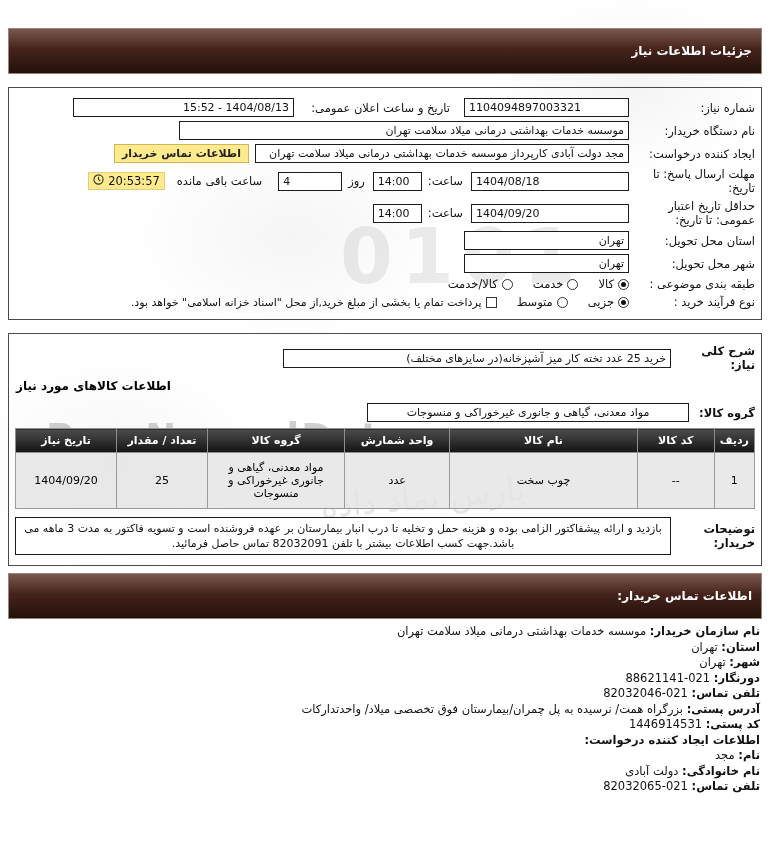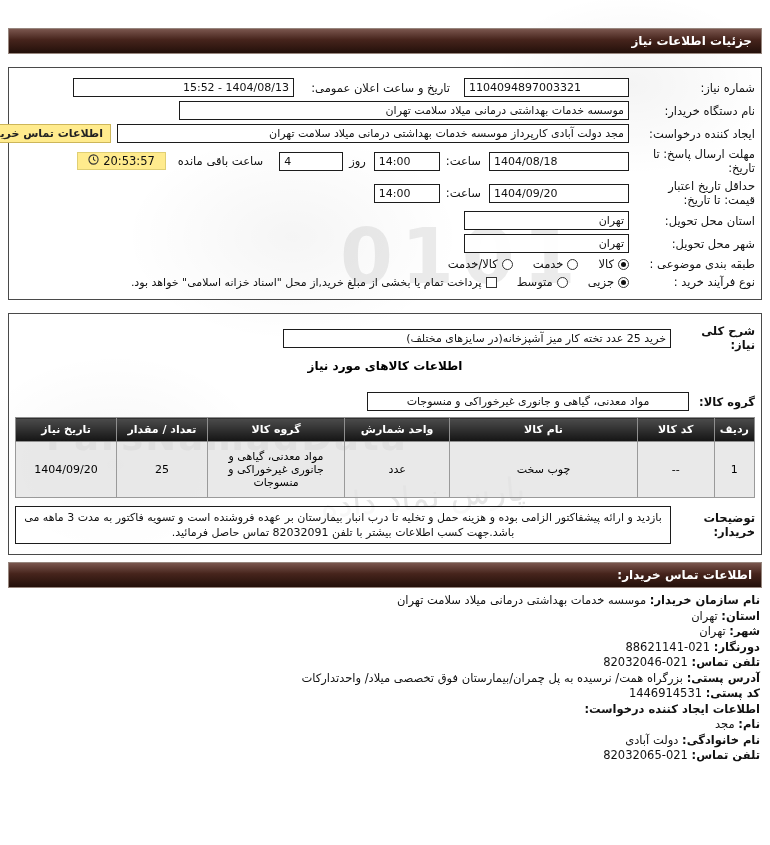--- a/index.html
+++ b/index.html
@@ -10,50 +10,50 @@
       radial-gradient(ellipse 240px 150px at 38% 28%, rgba(0,0,0,0.04), transparent 70%),
       radial-gradient(ellipse 220px 160px at 15% 55%, rgba(0,0,0,0.035), transparent 70%),
       #fff; }
   .wm { position:absolute; z-index:0; color:#8f8f8f; pointer-events:none; white-space:nowrap; }
   .wm-brand  { top:416px; left:46px; font-size:37px; font-weight:bold; letter-spacing:2px; opacity:.42; direction:ltr; }
   .wm-digits { top:212px; left:340px; font-size:76px; font-weight:bold; letter-spacing:8px; opacity:.17; direction:ltr; }
   .wm-fa     { top:478px; left:320px; font-size:33px; opacity:.22; transform:rotate(-5deg); }
   .layer { position:relative; z-index:1; }
 
   .bar { margin:0 8px; background:linear-gradient(180deg,#7a564e 0%,#46241c 45%,#23100a 100%);
-         border:1px solid #97867e; color:#fff; font-size:12px; font-weight:bold; padding:5px 9px; }
+         border:1px solid #97867e; color:#fff; font-size:12px; font-weight:bold; padding:15px 9px; }
   .titlebar { margin-top:28px; }
 
   .panel { margin:13px 8px 0; border:1px solid #4a4a4a; padding:6px 6px; }
   .frow { display:flex; align-items:center; margin:4px 0; font-size:11.5px; color:#111; }
   .lbl { text-align:right; margin-left:6px; flex:none; }
   .bold { font-weight:bold; }
   .ibox { background:rgba(255,255,255,.92); border:1px solid #1c1c1c; min-height:18px;
           line-height:15px; padding:1px 4px; font-size:11px; flex:none; }
   .ltr { direction:ltr; text-align:left; }
   .ctr { text-align:center; }
-  .w60{width:60px}.w64{width:64px}.w66{width:66px}.w78{width:78px}
-  .w120{width:120px}.w145{width:140px}.w150{width:150px}.w165{width:165px}
-  .w235{width:221px}.w322{width:322px}.w330{width:388px}.w432{width:512px}.w450{width:450px}.mr6{margin-right:6px}.mr8{margin-right:8px}.mr10{margin-right:16px}.mr14{margin-right:14px}
+  .w60{width:60px}.w64{width:64px}.w66{width:49px}.w78{width:78px}
+  .w120{width:120px}.w145{width:158px}.w150{width:150px}.w165{width:165px}
+  .w235{width:221px}.w322{width:322px}.w330{width:388px}.w432{width:374px}.w450{width:450px}.mr6{margin-right:6px}.mr8{margin-right:8px}.mr10{margin-right:16px}.mr14{margin-right:14px}
 
   .ybtn { background:#ffeb8d; border:1px solid #cdb659; font-size:11px; font-weight:bold;
           padding:2px 7px; color:#222; cursor:pointer; flex:none; font-family:inherit; }
   .timer { background:#ffeb8d; border:1px solid #e0cf74; display:flex; align-items:center;
-           gap:4px; padding:1px 10px; font-size:11.5px; direction:ltr; flex:none; }
+           gap:4px; padding:1px 4px; font-size:11.5px; direction:ltr; flex:none; }
 
   .radio { width:11px; height:11px; border:1px solid #333; border-radius:50%; background:#fff;
            display:inline-block; flex:none; margin-left:4px; position:relative; }
   .radio.checked::after { content:''; position:absolute; inset:2px; border-radius:50%; background:#111; }
   .chk { width:11px; height:11px; border:1px solid #333; background:#fff; display:inline-block;
          flex:none; margin-left:4px; }
   .opt { margin-left:20px; display:flex; align-items:center; flex:none; }
   .opt-note { margin-left:0; flex:1; }
   .opt-note .note-text { flex:1; font-size:11px; }
 
-  .sheader { font-size:12px; font-weight:bold; margin:7px 1px 19px; text-align:center; }
+  .sheader { font-size:12px; font-weight:bold; margin:7px 1px 10px; text-align:left; }
   .itable { width:100%; border-collapse:collapse; margin-top:6px; font-size:11px; }
   .itable th { background:linear-gradient(180deg,#4c4c4c,#141414); color:#fff;
                border:1px solid #8f8f8f; padding:5px 2px; font-size:11px; font-weight:bold;margin-top:13px; }
   .itable td { border:1px solid #9a9a9a; background:rgba(228,228,228,.8); text-align:center;
                padding:8px 3px; vertical-align:middle; }
   .notesrow { margin-top:8px; align-items:center; }
   .notesrow .lbl { align-self:center; }
   .notesbox { flex:1; border:1px solid #1c1c1c; background:rgba(255,255,255,.7);
               text-align:center; font-size:11px; padding:3px 5px; line-height:15px; }
 
@@ -110,21 +110,21 @@
             <svg width="11" height="11" viewBox="0 0 12 12">
                 <circle cx="6" cy="6" r="5" fill="none" stroke="#333" stroke-width="1.2"></circle>
                 <path d="M6 3v3l2 1.5" stroke="#333" stroke-width="1.1" fill="none"></path>
               </svg>
           </span>
           <span>20:53:57</span>
         </span>
       </div>
 
       <div class="frow">
-        <span class="lbl w120">حداقل تاریخ اعتبار قیمت: تا تاریخ:</span>
+        <span class="lbl w120">حداقل تاریخ اعتبار عمومی: تا تاریخ:</span>
         <span class="ibox w145 ltr">1404/09/20</span>
         <span class="lbl mr8">ساعت:</span>
         <span class="ibox w66 ltr">14:00</span>
       </div>
 
       <div class="frow">
         <span class="lbl w120">استان محل تحویل:</span>
         <span class="ibox w165">تهران</span>
       </div>
 

